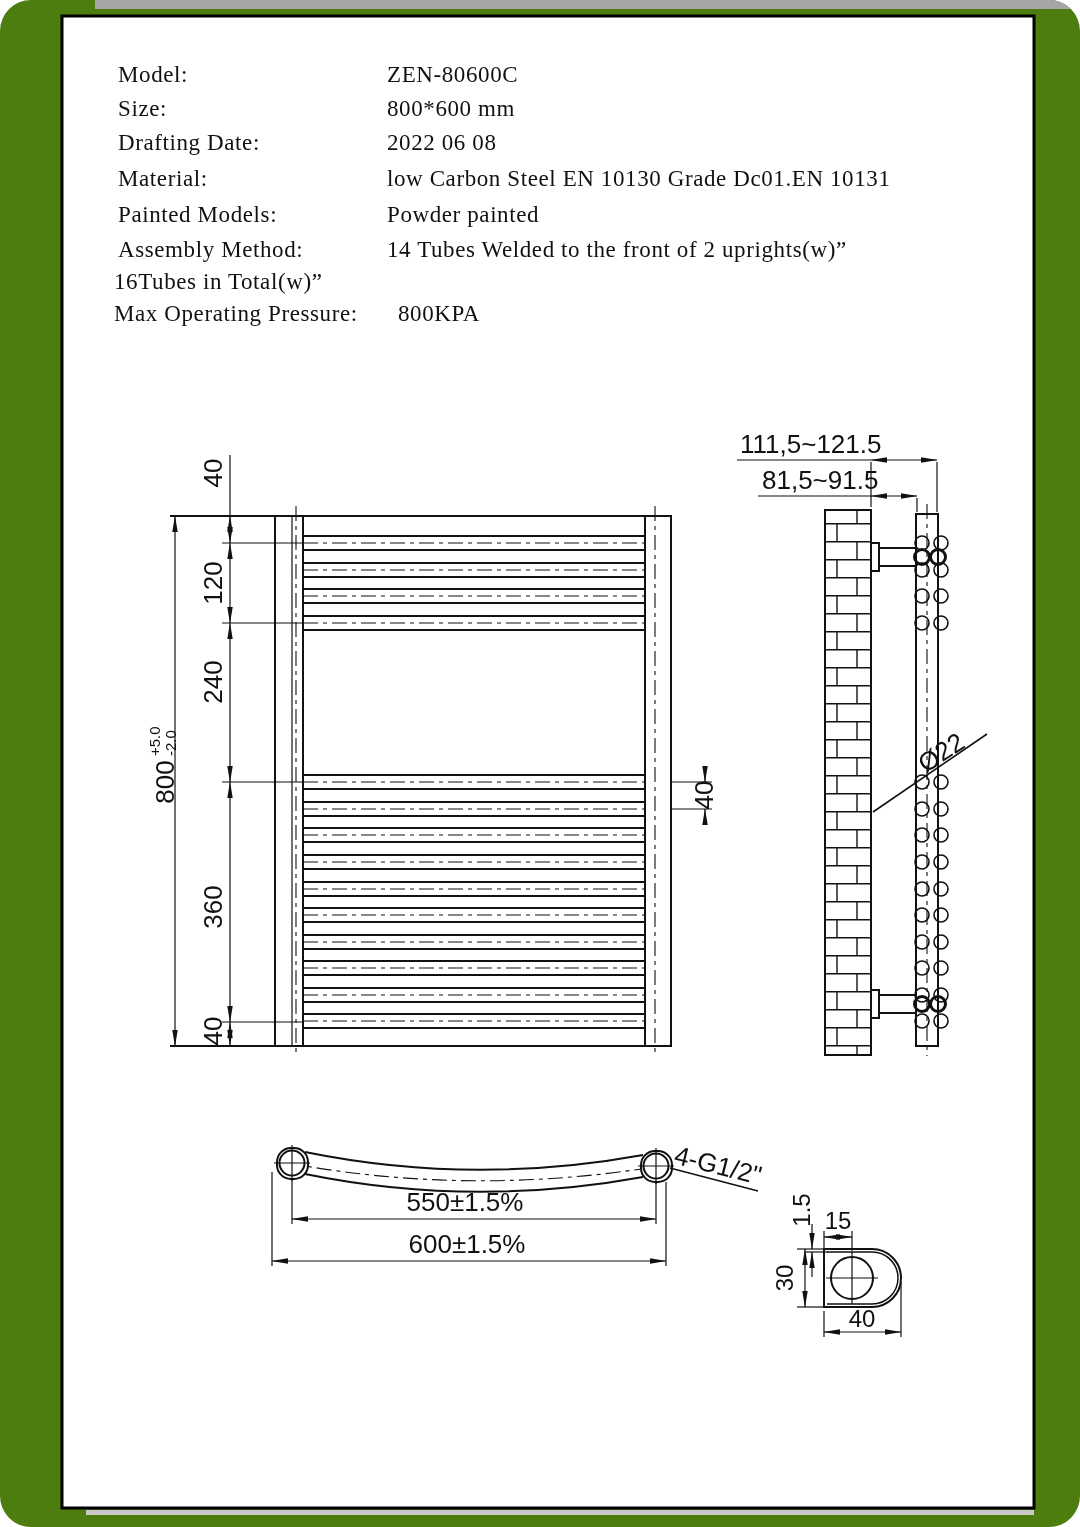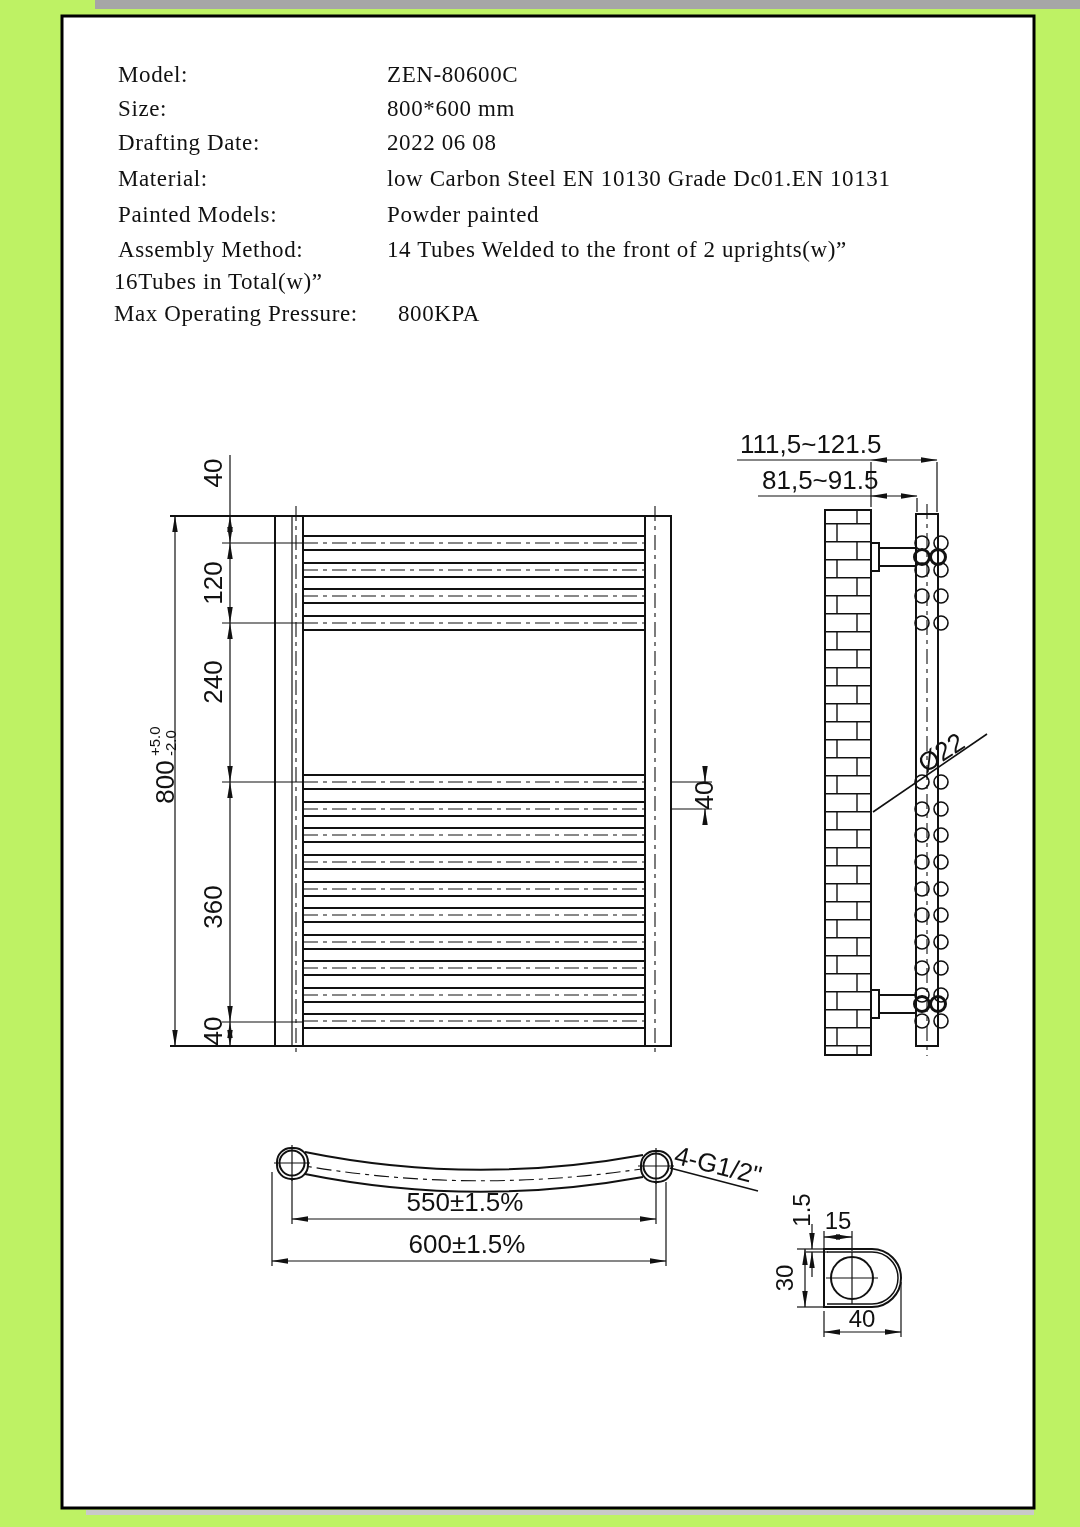--- a/index.html
+++ b/index.html
@@ -1,16 +1,16 @@
 <!DOCTYPE html>
 <html><head>
 <meta charset="utf-8">
 <style>
   html,body{margin:0;padding:0;background:#ffffff;}
-  .sheet{position:relative;width:1080px;height:1527px;background:#bef264;overflow:hidden;}
+  .sheet{position:relative;width:1080px;height:1527px;background:#4d7c0f;overflow:hidden;border-radius:31px;}
   svg{position:absolute;left:0;top:0;}
   text{fill:#111111;}
   .hdr{font-family:"Liberation Serif",serif;font-size:23px;letter-spacing:0.6px;}
   .dim{font-family:"Liberation Sans",sans-serif;font-size:26px;}
   .dimsm{font-family:"Liberation Sans",sans-serif;font-size:24px;}
   .tol{font-family:"Liberation Sans",sans-serif;font-size:15px;}
   .obj{stroke:#111;stroke-width:2;fill:none;}
   .objw{stroke:#111;stroke-width:2;fill:#fff;}
   .thin{stroke:#111;stroke-width:1.2;fill:none;}
   .cl{stroke:#111;stroke-width:1.1;fill:none;stroke-dasharray:15 5 4 5;}

